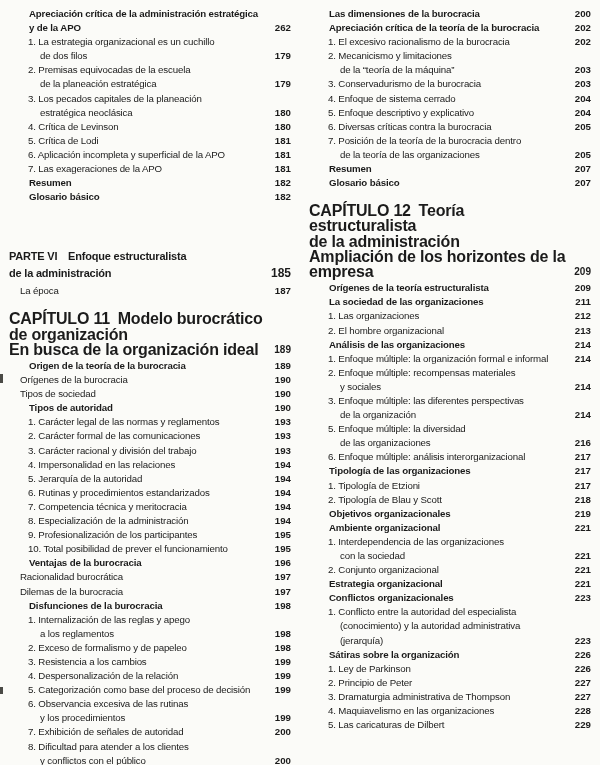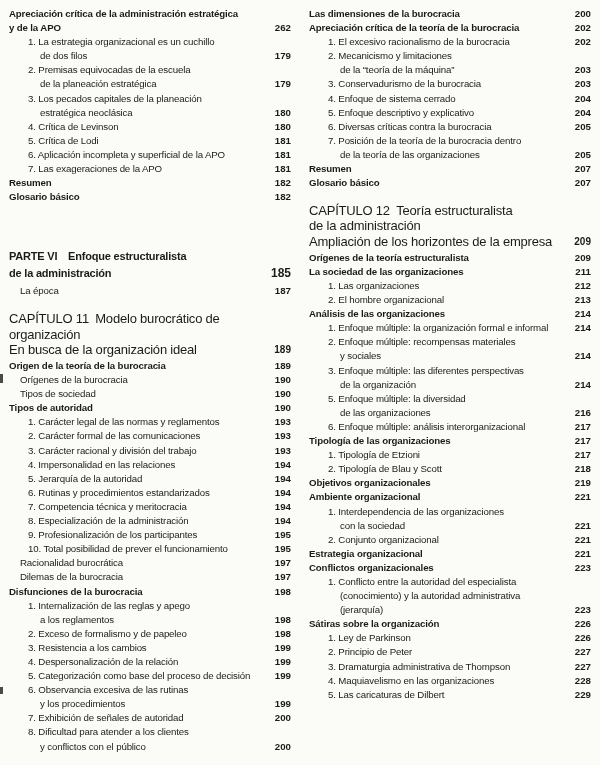--- a/index.html
+++ b/index.html
@@ -39,35 +39,35 @@
     font-size: 9.7px;
     line-height: 14.1px;
     letter-spacing: -0.15px;
   }
   .pnum {
     flex: 0 0 auto;
     font-weight: bold;
     font-size: 9.7px;
     line-height: 14.1px;
   }
-  .head .text { font-weight: bold; }
+  .head .text { font-weight: bold; margin-left: 20px; }
   .subhead .text { padding-left: 11px; }
   .item .text { padding-left: 31px; text-indent: -12px; }
   .part { margin-top: 44px; margin-bottom: 3px; }
   .part .text {
     font-weight: bold;
     font-size: 11px;
     line-height: 16.5px;
     letter-spacing: -0.2px;
   }
   .part .pnum { font-size: 12px; line-height: 16.5px; }
   .chapter { margin-top: 13px; margin-bottom: 2px; }
   .chapter .text {
-    font-weight: normal;
-    font-size: 13px;
+    font-weight: bold;
+    font-size: 16px;
     line-height: 15.2px;
     letter-spacing: -0.2px;
   }
   .chapter .pnum { font-size: 10px; line-height: 15.2px; }
   .artifact {
     position: absolute;
     left: 0;
     background: #4a4a46;
   }
 </style>
@@ -182,20 +182,24 @@
         <div class="text">8. Especialización de la administración</div>
         <div class="pnum">194</div>
       </div>
       <div class="row item">
         <div class="text">9. Profesionalización de los participantes</div>
         <div class="pnum">195</div>
       </div>
       <div class="row item">
         <div class="text">10. Total posibilidad de prever el funcionamiento</div>
         <div class="pnum">195</div>
+      </div>
+      <div class="row head">
+        <div class="text">Ventajas de la burocracia</div>
+        <div class="pnum">196</div>
       </div>
       <div class="row subhead">
         <div class="text">Racionalidad burocrática</div>
         <div class="pnum">197</div>
       </div>
       <div class="row subhead">
         <div class="text">Dilemas de la burocracia</div>
         <div class="pnum">197</div>
       </div>
       <div class="row head">

